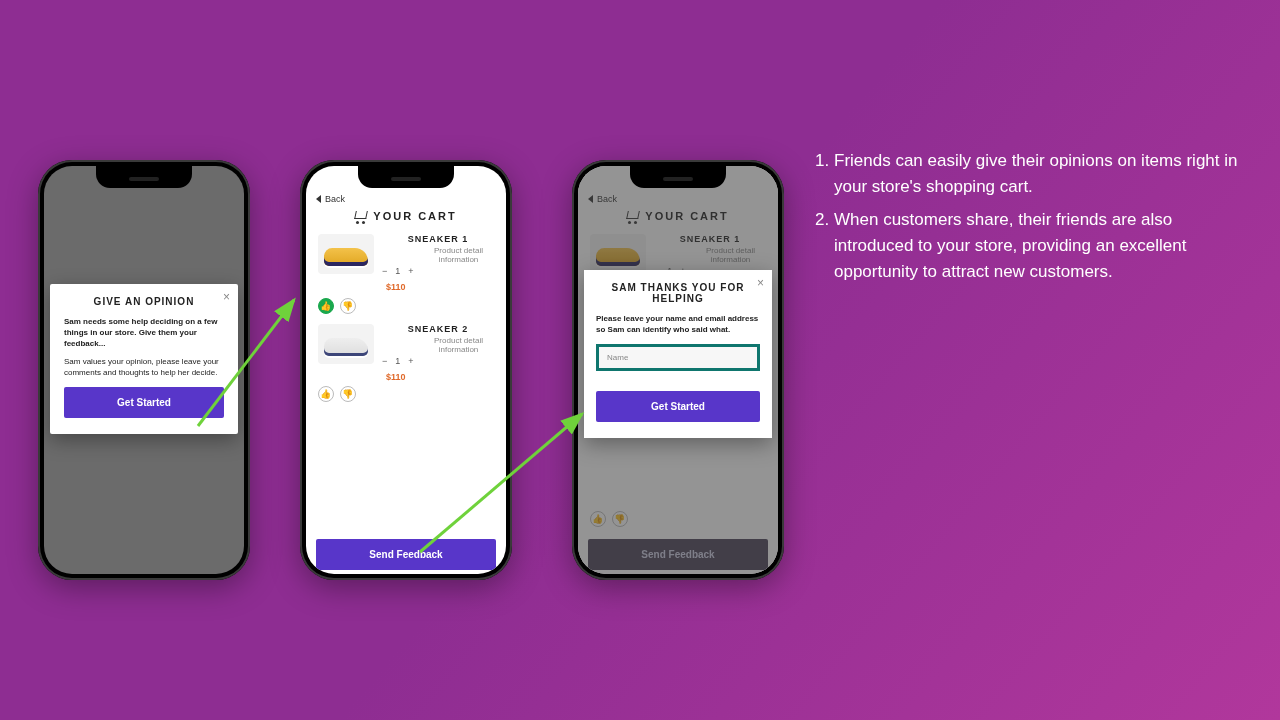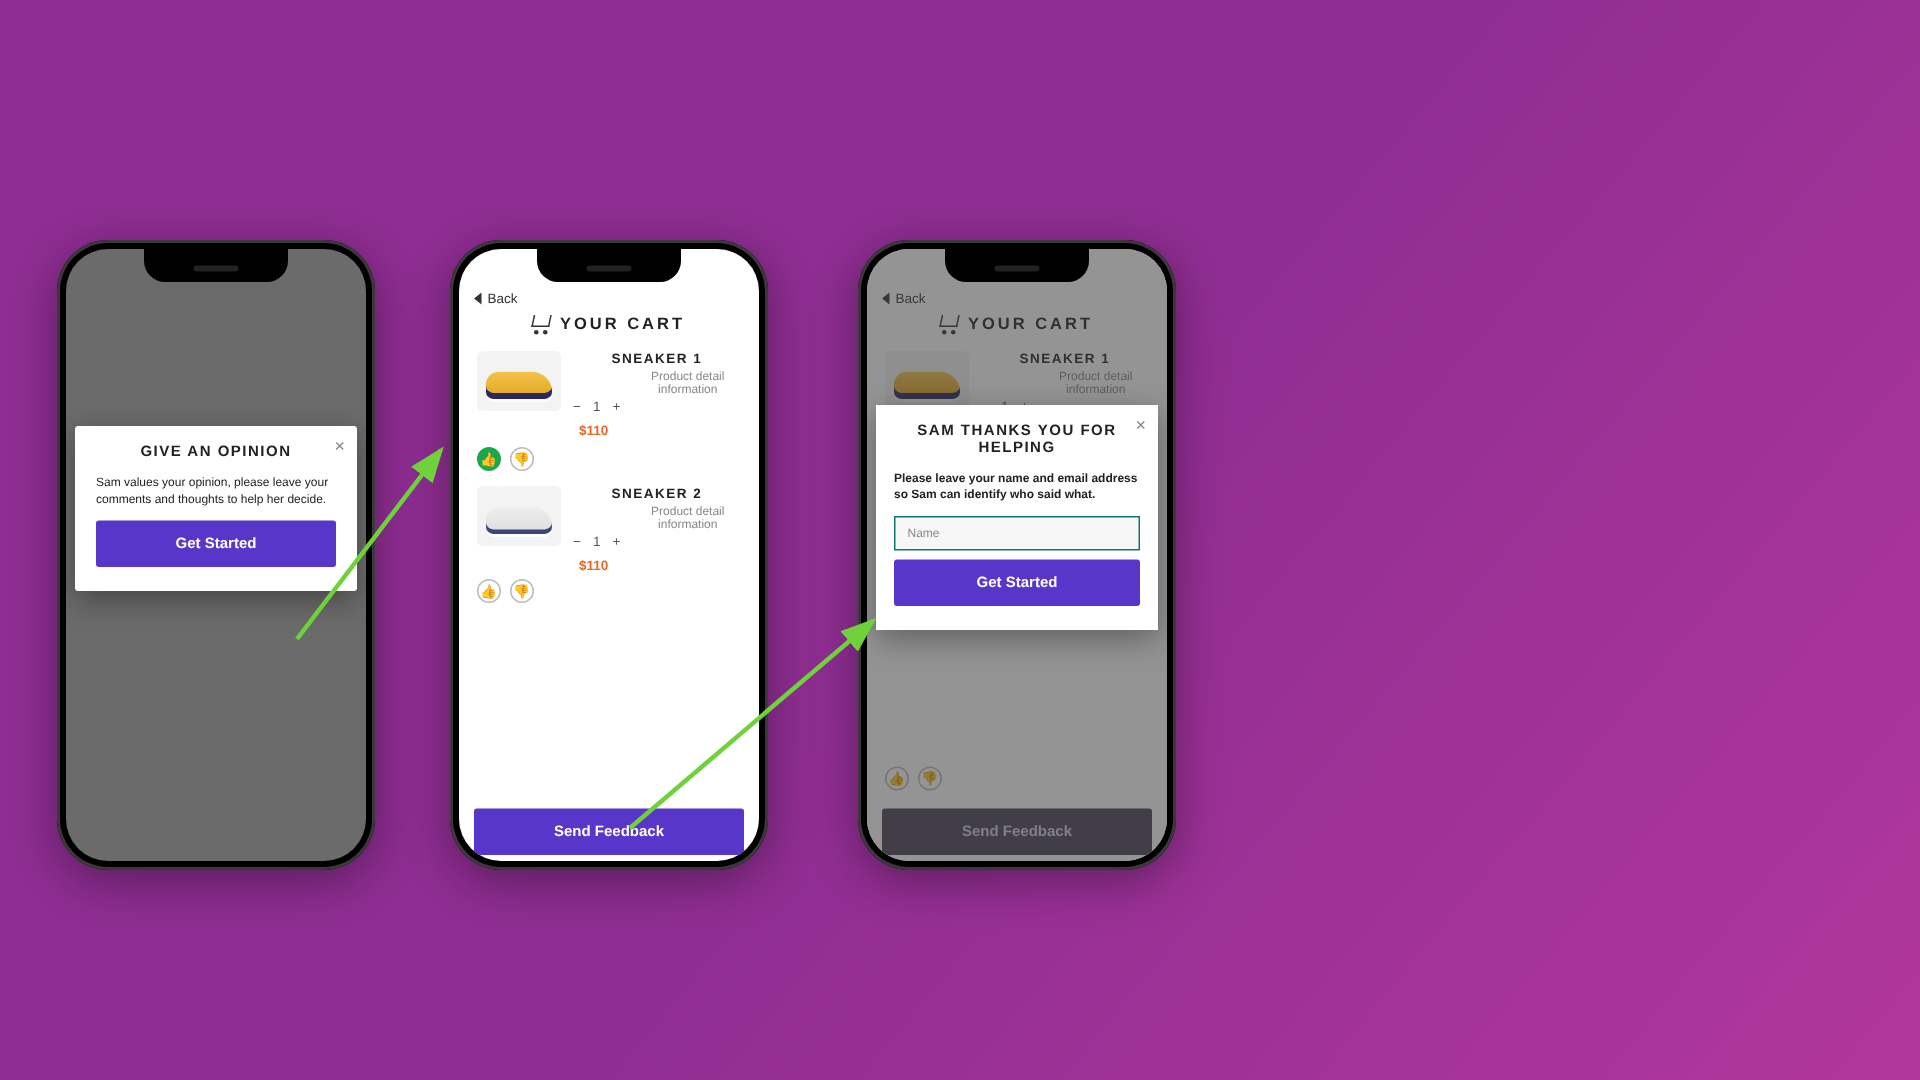--- a/index.html
+++ b/index.html
@@ -44,21 +44,21 @@
     padding-top: 24px;
     display: flex; flex-direction: column;
     font-size: 9px;
     color:#222;
   }
 
   
   .cart-bg { background:#fff; }
   .backrow { display:flex; align-items:center; gap:4px; padding:4px 10px 0; font-size:9px; color:#333; }
   .chev-left { width:0;height:0;border-top:4px solid transparent;border-bottom:4px solid transparent;border-right:5px solid #333; }
-  .cart-title { text-align:center; font-size:11px; letter-spacing:2px; font-weight:600; margin:6px 0 8px; display:flex; justify-content:center; align-items:flex-start; gap:6px;}
+  .cart-title { text-align:center; font-size:11px; letter-spacing:2px; font-weight:600; margin:6px 0 8px; display:flex; justify-content:center; align-items:flex-end; gap:6px;}
   .cart-icon { position:relative; width:12px; height:11px; }
   .cart-icon::before { content:""; position:absolute; left:0; top:0; width:10px; height:7px; border:1.5px solid #333; border-top:none; transform:skewX(-12deg);}
   .cart-icon::after { content:""; position:absolute; left:1px; bottom:-2px; width:3px; height:3px; border-radius:50%; background:#333; box-shadow:6px 0 0 #333; }
   .cart-item { display:flex; gap:8px; padding:4px 12px 2px;text-align:center; }
   .thumb { width:56px; height:40px; background:#f3f3f3; border-radius:4px; position:relative; overflow:hidden; }
   .shoe { position:absolute; left:6px; top:14px; width:44px; height:18px; border-radius:10px 16px 6px 6px; }
   .shoe.yellow { background:linear-gradient(#f3c24a,#e0a520); box-shadow:0 -4px 0 #2a2660 inset, 0 2px 0 #fff; }
   .shoe.white  { background:linear-gradient(#eee,#ddd); box-shadow:0 -3px 0 #3d4679 inset, 0 2px 0 #fff; }
   .item-meta { flex:1; }
   .item-name { font-size:9px; letter-spacing:1px; font-weight:700; }
@@ -87,21 +87,21 @@
   .modal .btn, .modal3 .btn { margin-top:6px; }
 
   
   .dim-overlay { position:absolute; inset:0; background:rgba(60,60,60,0.55); }
   .modal3 {
     position:absolute; left:6px; right:6px; top:104px;
     background:#fff; padding:12px 12px 16px;
     box-shadow:0 6px 20px rgba(0,0,0,0.35);
   }
   .modal3 p { font-size:8px; line-height:1.35; margin-bottom:8px; font-weight:700;}
-  .field { width:100%; border:1px solid #0f766e; background:#f7f7f7; padding:6px 8px; font-size:8px; color:#888; margin-bottom:6px; }
+  .field { width:100%; border:3px solid #0f766e; background:#f7f7f7; padding:6px 8px; font-size:8px; color:#888; margin-bottom:20px; }
 
   
   svg.arrows { position:absolute; inset:0; width:100%; height:100%; pointer-events:none; }
 
   
   .copy {
     position:absolute; left:812px; top:148px; width:430px; color:#fff;
   }
   .copy h1 { font-size:34px; line-height:1.22; font-weight:800; letter-spacing:-0.3px; margin-bottom:28px;}
   .copy ol { list-style:decimal; padding-left:22px; font-size:17px; line-height:1.55; font-weight:400;}
@@ -117,20 +117,21 @@
 
 <div class="stage">
 
   <div class="phone p1">
     <div class="screen">
       <div class="notch"></div>
       <div class="screen-inner">
         <div class="modal">
           <span class="close">×</span>
           <h4>GIVE AN OPINION</h4>
+          <p class="bold">Sam needs some help deciding on a few things in our store. Give them your feedback...</p>
           <p>Sam values your opinion, please leave your comments and thoughts to help her decide.</p>
           <div class="btn">Get Started</div>
         </div>
       </div>
     </div>
   </div>
 
   <div class="phone p2">
     <div class="screen cart-bg">
       <div class="notch"></div>
@@ -242,15 +243,19 @@
     <defs>
       <marker id="ah" markerWidth="10" markerHeight="10" refX="7" refY="3" orient="auto">
         <path d="M0,0 L8,3 L0,6 Z" fill="#6fd23b"></path>
       </marker>
     </defs>
     <line x1="198" y1="426" x2="294" y2="300" stroke="#6fd23b" stroke-width="3" marker-end="url(#ah)"></line>
     <line x1="420" y1="552" x2="582" y2="414" stroke="#6fd23b" stroke-width="3" marker-end="url(#ah)"></line>
   </svg>
 
   <div class="copy">
+    <ol>
+      <li>Friends can easily give their opinions on items right in your store's shopping cart.</li>
+      <li>When customers share, their friends are also introduced to your store, providing an excellent opportunity to attract new customers.</li>
+    </ol>
   </div>
 
 </div>
 
 </body></html>

